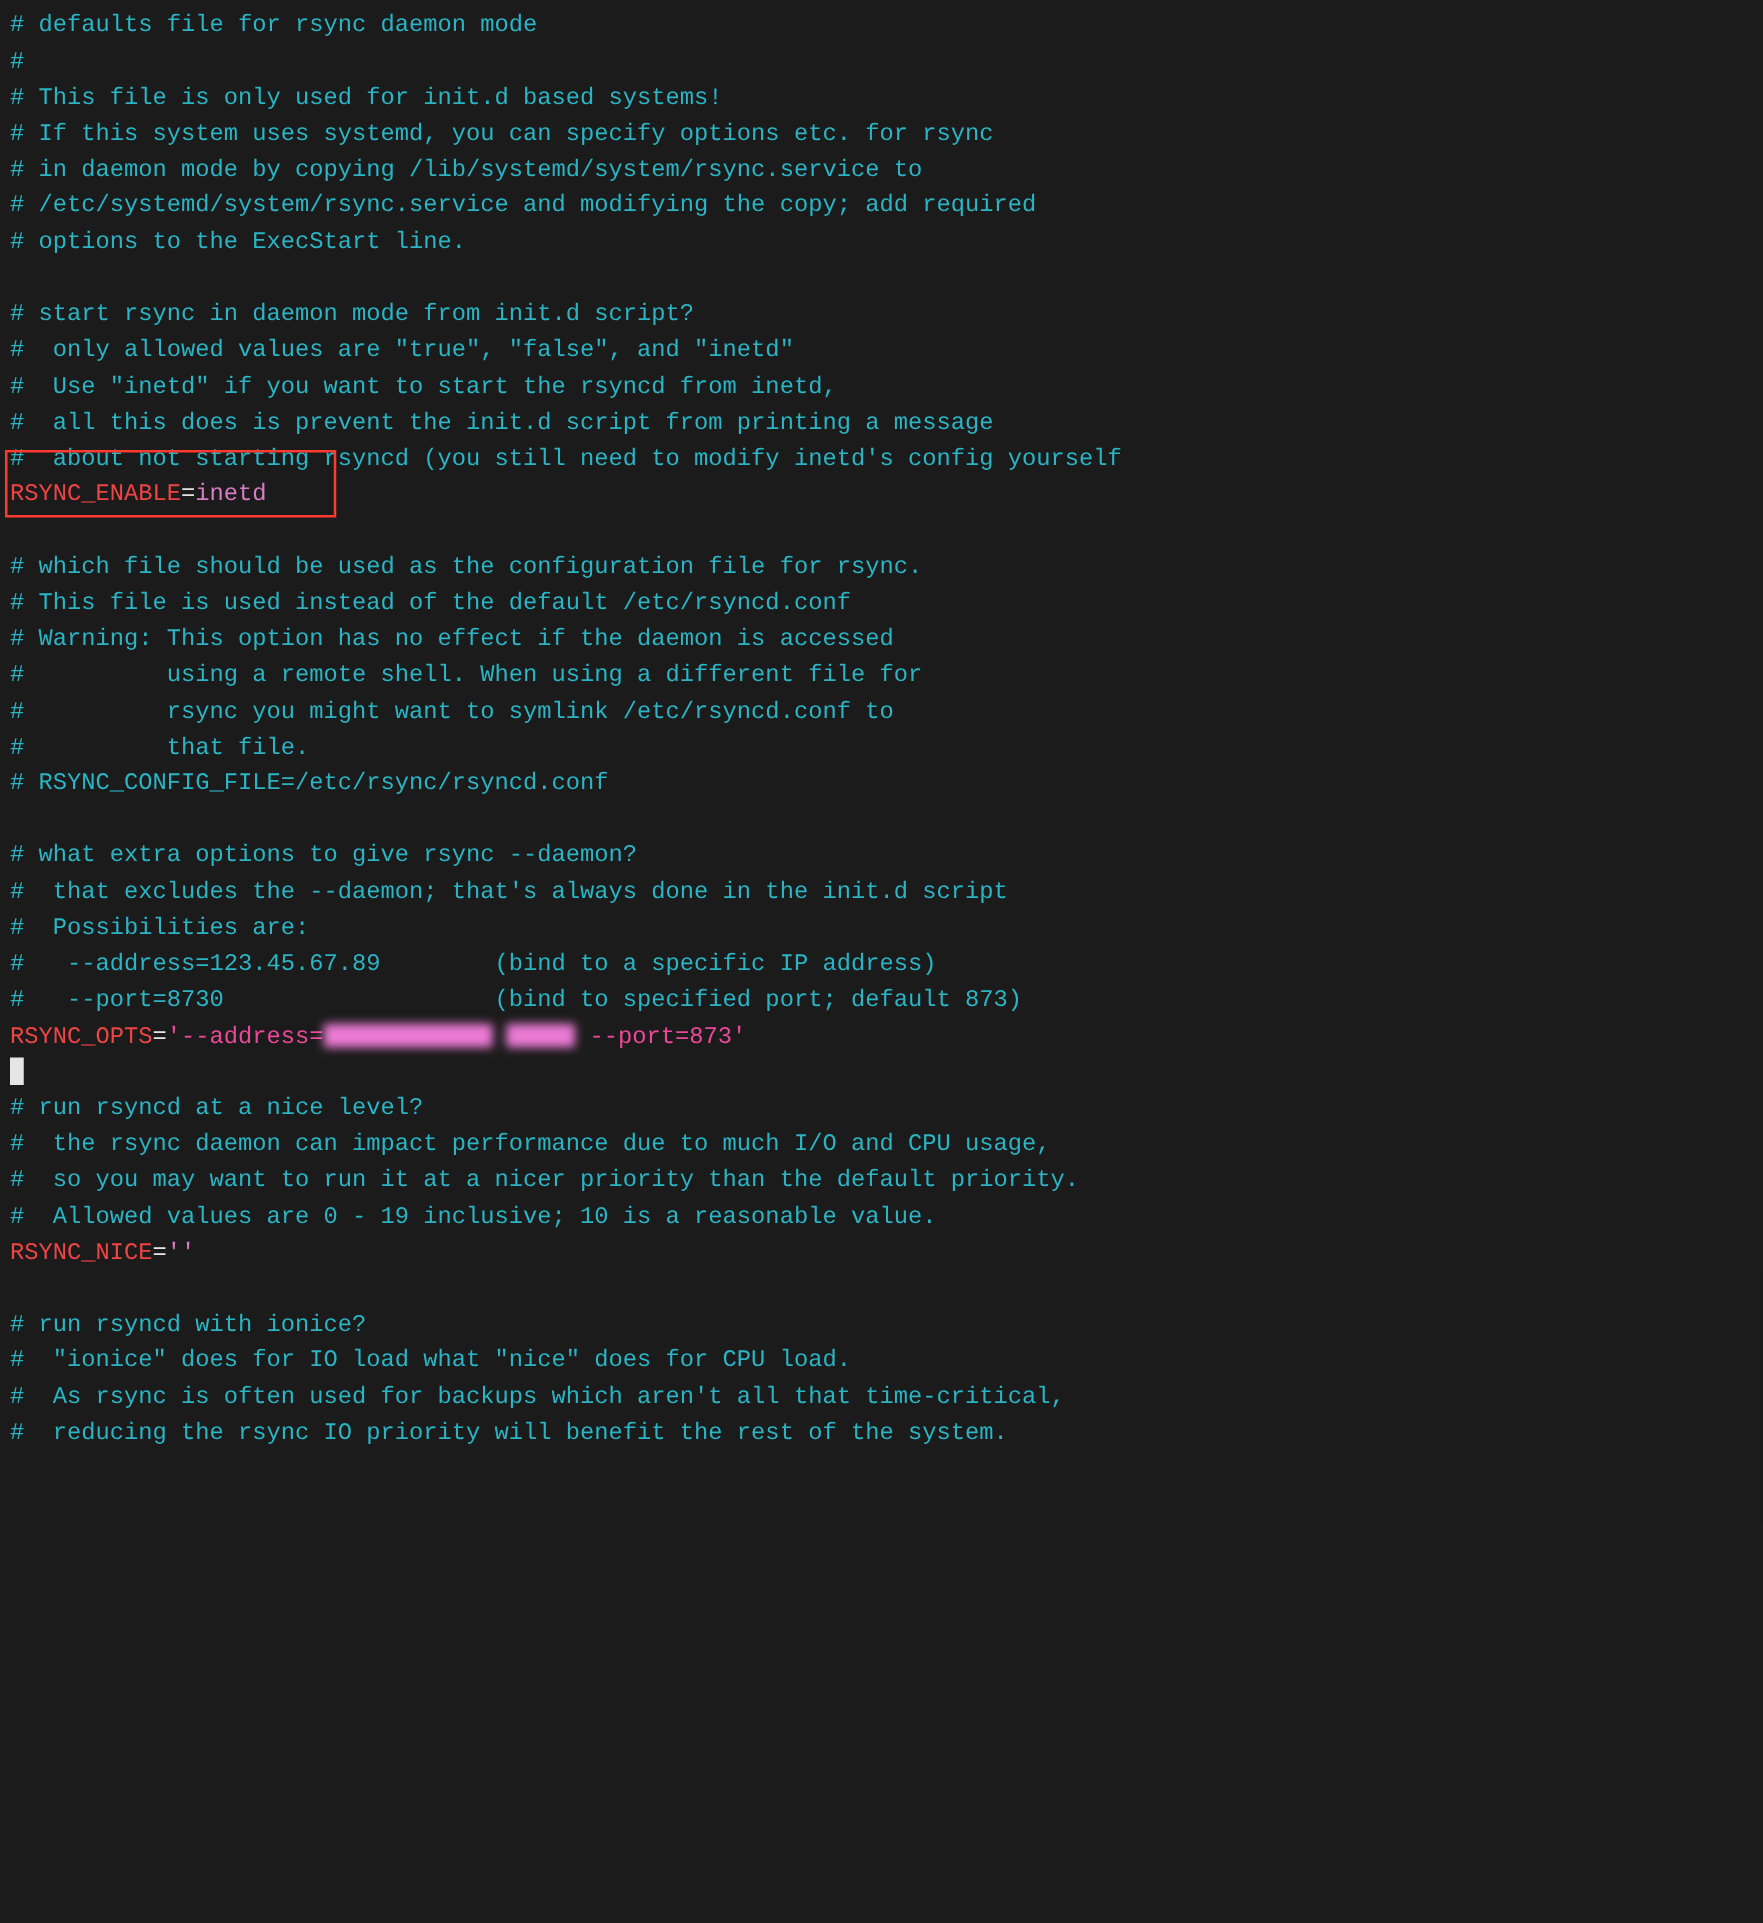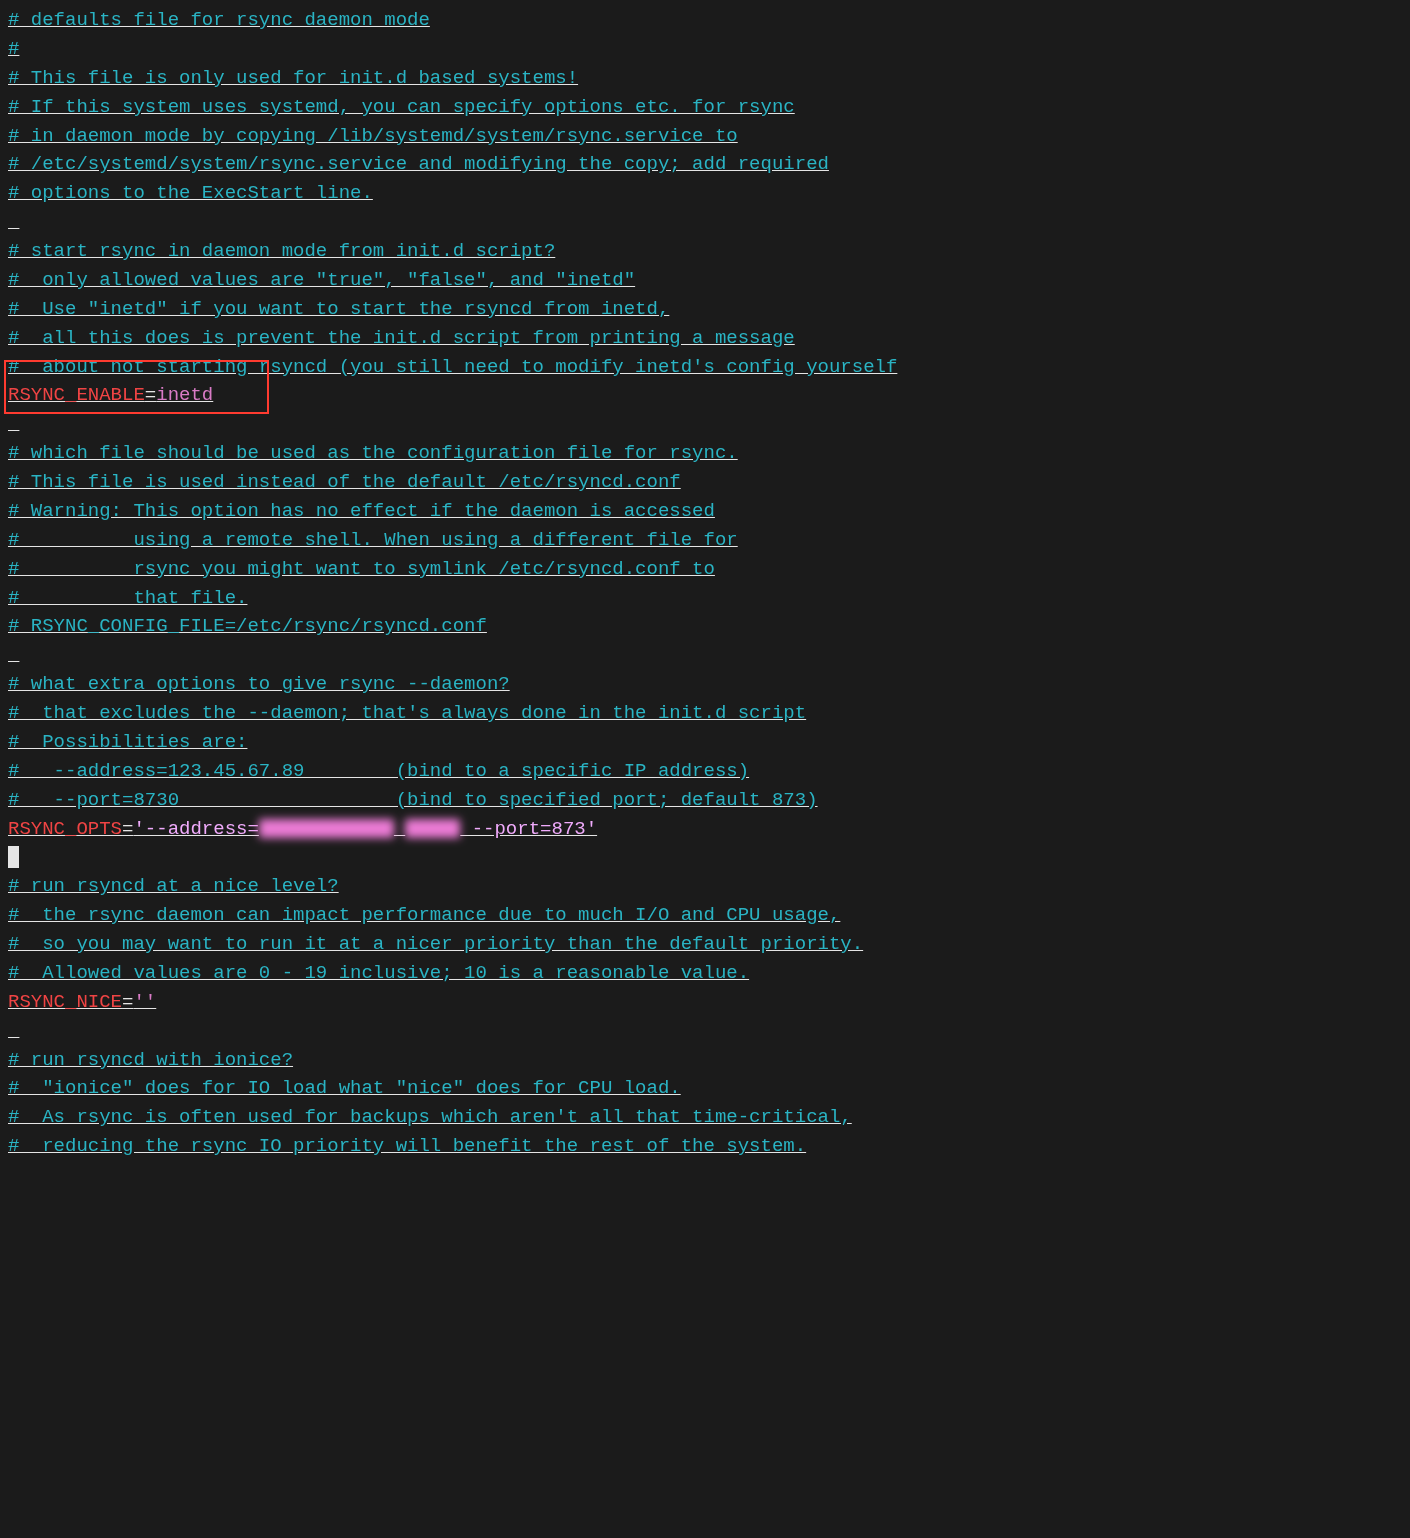--- a/index.html
+++ b/index.html
@@ -10,26 +10,26 @@
     line-height:1.52;
     -webkit-font-smoothing:antialiased;
   }
   .editor{
     padding:6px 8px 20px 8px;
     white-space:pre;
     color:#e5e5e5;
     position:relative;
     overflow:hidden;
   }
-  .line{display:block;white-space:pre;text-decoration:underline;}
+  .line{display:block;white-space:pre;}
   .cmt{color:#2ab4c4;}
   .key{color:#ef4444;}
   .op{color:#e5e5e5;}
   .val{color:#d97bc6;}
-  .str{color:#f0abfc;}
+  .str{color:#ec4899;}
   .highlight-box{
     position:absolute;
     border:2px solid #ff3b30;
     pointer-events:none;
   }
   .cursor{
     display:inline-block;
     width:0.6em;height:1.2em;
     background:#e5e5e5;
     vertical-align:text-bottom;

